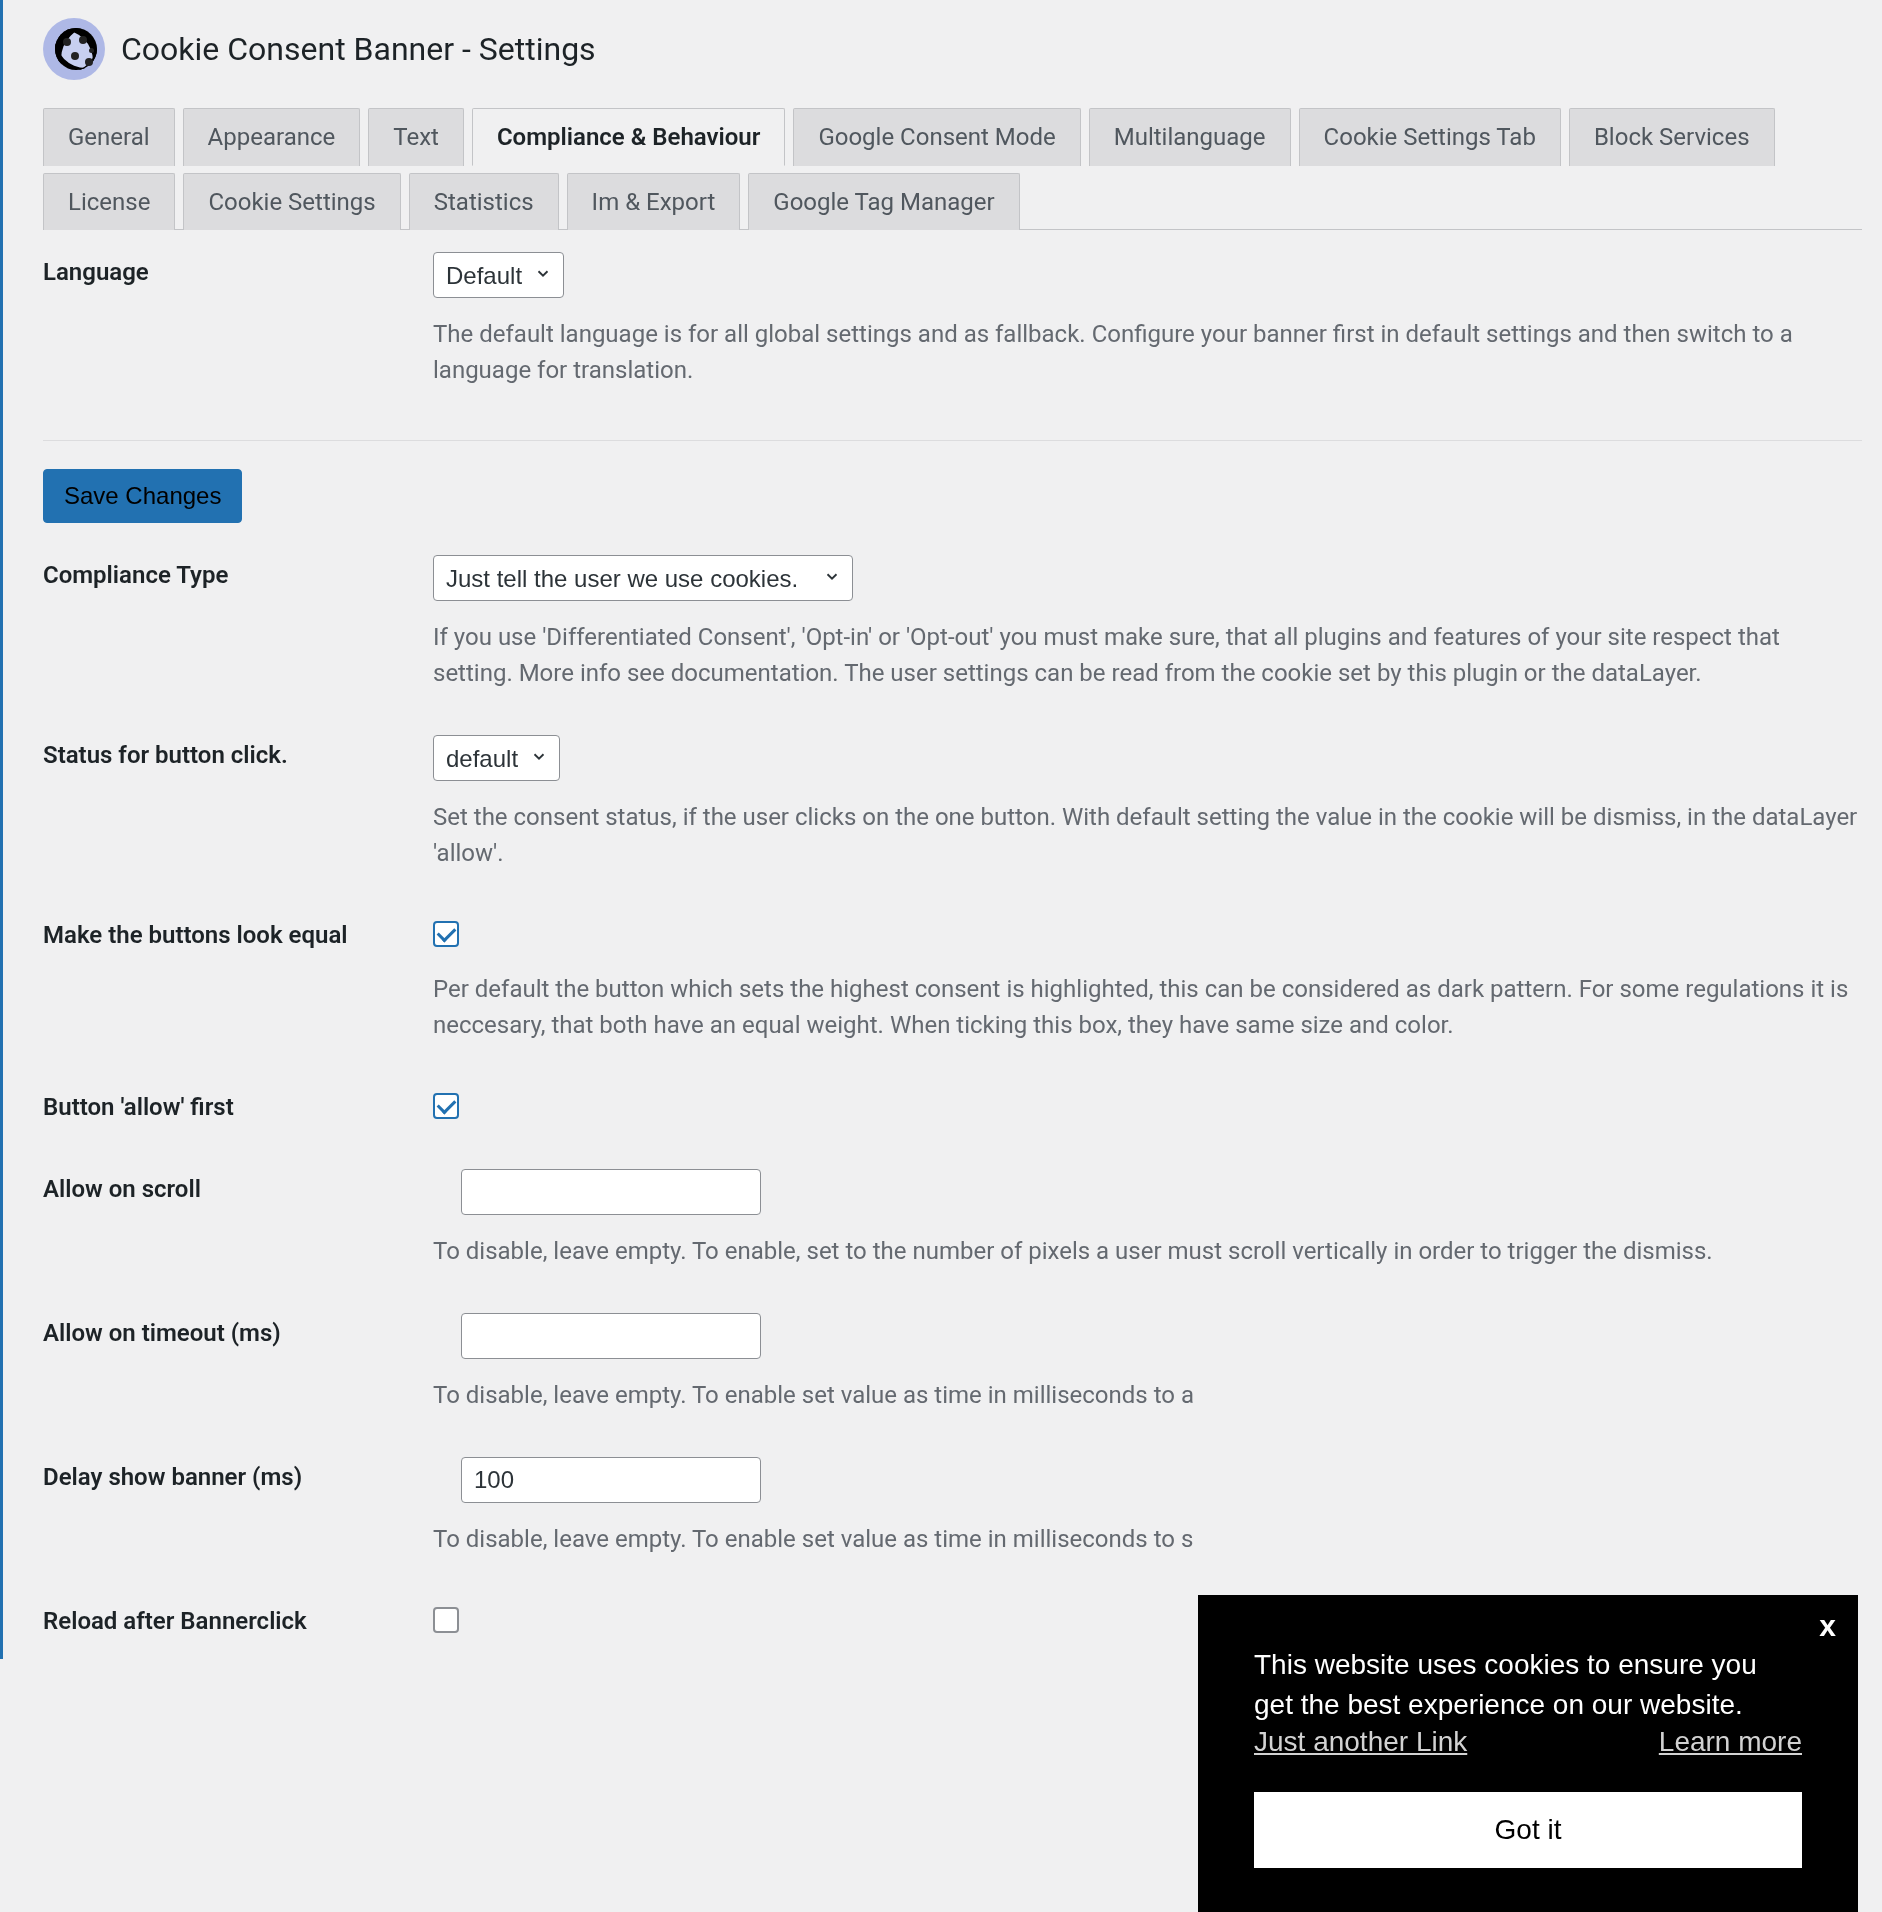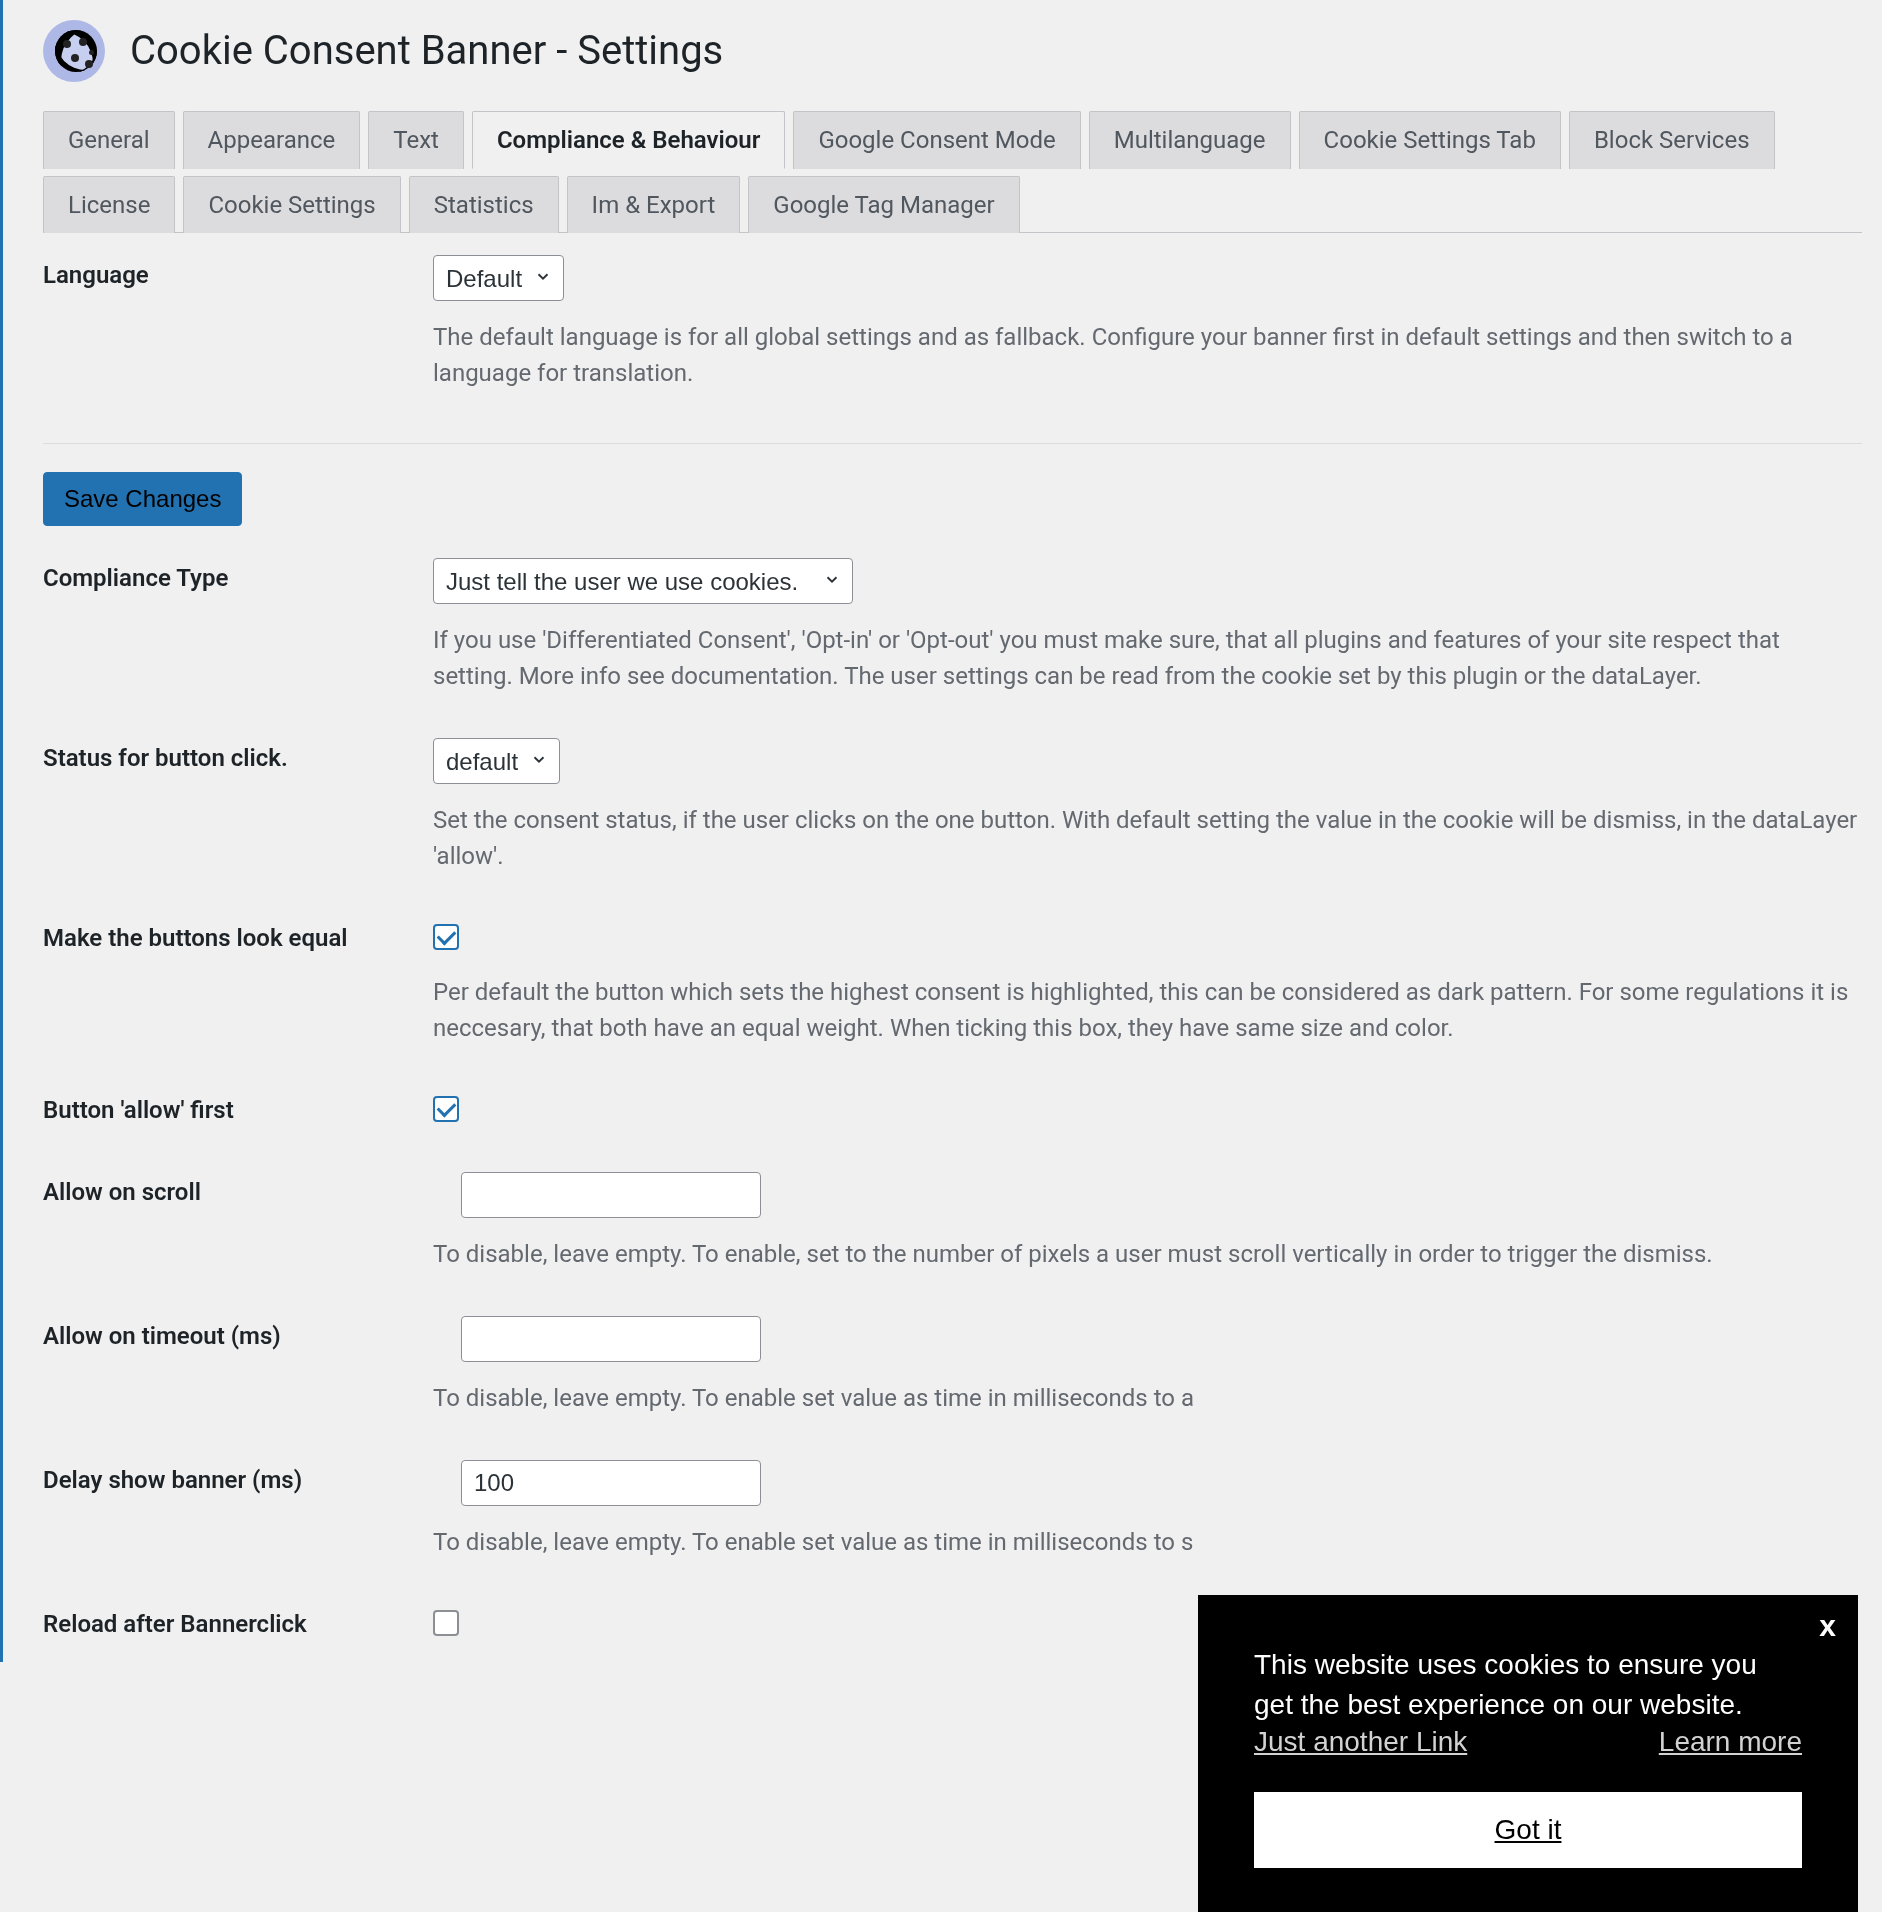--- a/index.html
+++ b/index.html
@@ -43,23 +43,23 @@
       inset  10px -12px 0 -10px #000,
       inset -8px  -6px 0 -8px #000;
   }
   .logo-dot { position:absolute; width:8px; height:8px; background:#222; border-radius:50%; }
   .logo-dot.d1 { top:20px; left:20px; }
   .logo-dot.d2 { top:18px; left:36px; }
   .logo-dot.d3 { top:34px; left:28px; }
   .logo-dot.d4 { top:40px; left:42px; }
   .logo-dot.d5 { top:30px; left:46px; width:5px; height:5px;}
   h1.page-title {
-    font-size: 40px;
+    font-size: 32px;
     font-weight: 400;
-    margin: 9px;
+    margin: 0;
     color: #1d2327;
   }
   .tabs {
     border-bottom: 1px solid #c3c4c7;
     display: flex;
     flex-wrap: wrap;
     gap: 8px;
     padding-top: 10px;
   }
   .tab {
@@ -212,21 +212,20 @@
   .cb-btn {
     display: block;
     width: 100%;
     background: #fff;
     color: #000;
     border: none;
     font-size: 28px;
     padding: 22px 0;
     cursor: pointer;
     font-weight: 400;
-    text-decoration: underline;
   }
 </style>
 </head>
 <body>
 
 <div class="wrap">
 
   <div class="header">
     <div class="logo">
       <span class="logo-dot d1"></span>

